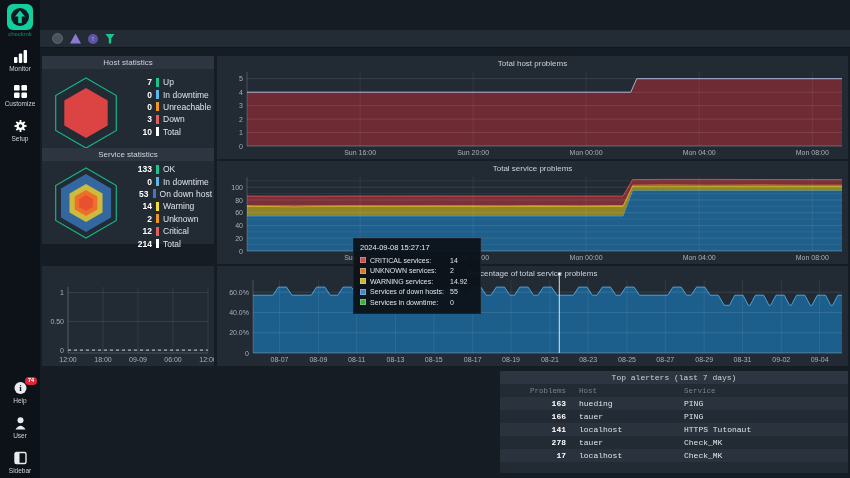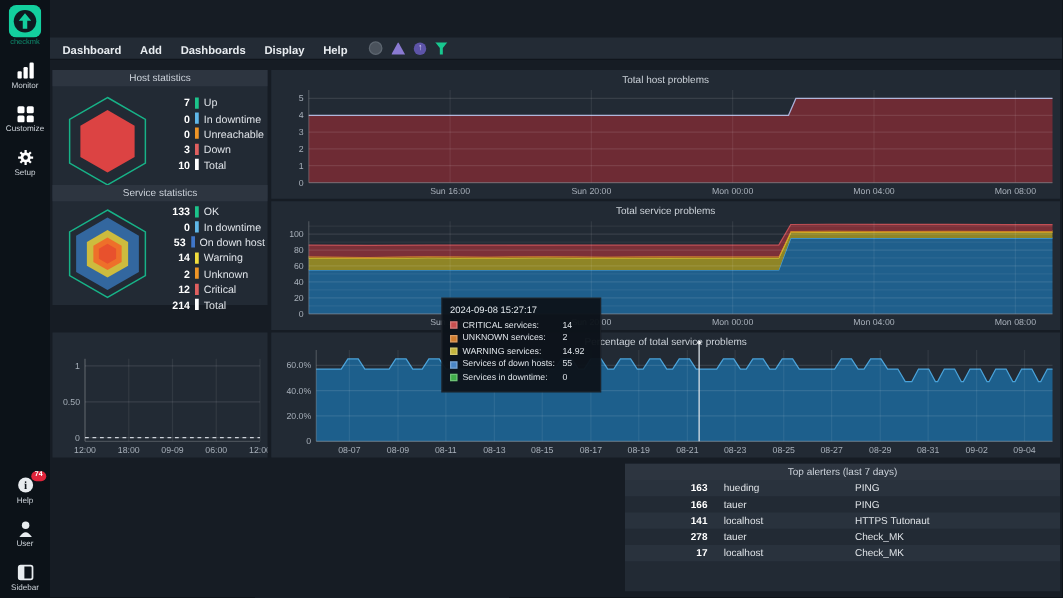--- a/index.html
+++ b/index.html
@@ -34,21 +34,21 @@
   .chart{position:absolute;left:0;right:0;top:0;bottom:0;cursor:crosshair;}
   .chart.below-title{top:13px;}
 
   #p-host-stats{left:42px;top:56px;width:172px;height:103px;}
   #p-svc-stats{left:42px;top:148px;width:172px;height:96px;}
   #p-notifications{left:42px;top:266px;width:172px;height:100px;}
   #p-host-problems{left:217px;top:56px;width:631px;height:103px;}
   #p-svc-problems{left:217px;top:161px;width:631px;height:103px;}
   #p-percentage{left:217px;top:266px;width:631px;height:100px;}
   #p-site-overview{left:42px;top:371px;width:455px;height:102px;}
-  #p-top-alerters{left:500px;top:371px;width:348px;height:102px;}
+  #p-top-alerters{left:500px;top:371px;width:348px;height:102px;font-family:Liberation Mono, monospace;}
 
   .hexwrap{position:absolute;left:6px;top:17px;width:76px;height:80px;cursor:pointer;}
   #p-svc-stats .hexwrap{top:15px;}
   .legend{position:absolute;left:84px;top:20px;right:2px;}
   #p-svc-stats .legend{top:15px;}
   .lrow{display:flex;align-items:center;height:12.4px;cursor:pointer;}
   .lval{width:26px;text-align:right;color:#ffffff;font-weight:bold;font-size:8.5px;margin-right:4px;}
   .lswatch{width:3px;height:9px;margin-right:4px;flex:none;}
   .llabel{color:#dfe3e8;font-size:8.5px;white-space:nowrap;}
 
@@ -152,21 +152,20 @@
               <rect x="2" y="1.5" width="4.5" height="11" fill="#e8ecef"></rect>
             </svg>
         </span>
         <div>Sidebar</div>
       </div>
     </div>
   </aside>
 
 
   <nav class="menubar">
-    <span id="menu-items"><span class="menu-item">Dashboard</span><span class="menu-item">Add</span><span class="menu-item">Dashboards</span><span class="menu-item">Display</span><span class="menu-item">Help</span></span>
     <span class="mb-icons">
       <span class="mb-ic coin"></span>
       <span class="mb-ic warn-tri"></span>
       <span class="mb-ic ver-circ">↑</span>
       <span class="mb-ic funnel"></span>
     </span>
   </nav>
 
   <section class="panel" id="p-host-stats">
     <div class="panel-title">Host statistics</div>
@@ -397,20 +396,25 @@
           <line x1="36" x2="36" y1="14" y2="87" stroke="rgba(255,255,255,0.18)"></line>
           <line x1="36" x2="625" y1="87" y2="87" stroke="rgba(255,255,255,0.18)"></line>
           <line x1="342.3" x2="342.3" y1="10" y2="87" stroke="#dde4ea" stroke-width="1"></line>
           <circle cx="342.3" cy="8" r="1.5" fill="#ffffff"></circle>
         </svg></div>
   </section>
 
 
   <section class="panel" id="p-top-alerters">
     <div class="panel-title">Top alerters (last 7 days)</div>
+    <div class="ta-header">
+      <span class="ta-c1">Problems</span>
+      <span class="ta-c2">Host</span>
+      <span class="ta-c3">Service</span>
+    </div>
     <div id="ta-rows">
         <div class="ta-row">
           <span class="ta-c1">163</span>
           <span class="ta-c2">hueding</span>
           <span class="ta-c3">PING</span>
         </div>
         <div class="ta-row">
           <span class="ta-c1">166</span>
           <span class="ta-c2">tauer</span>
           <span class="ta-c3">PING</span>

